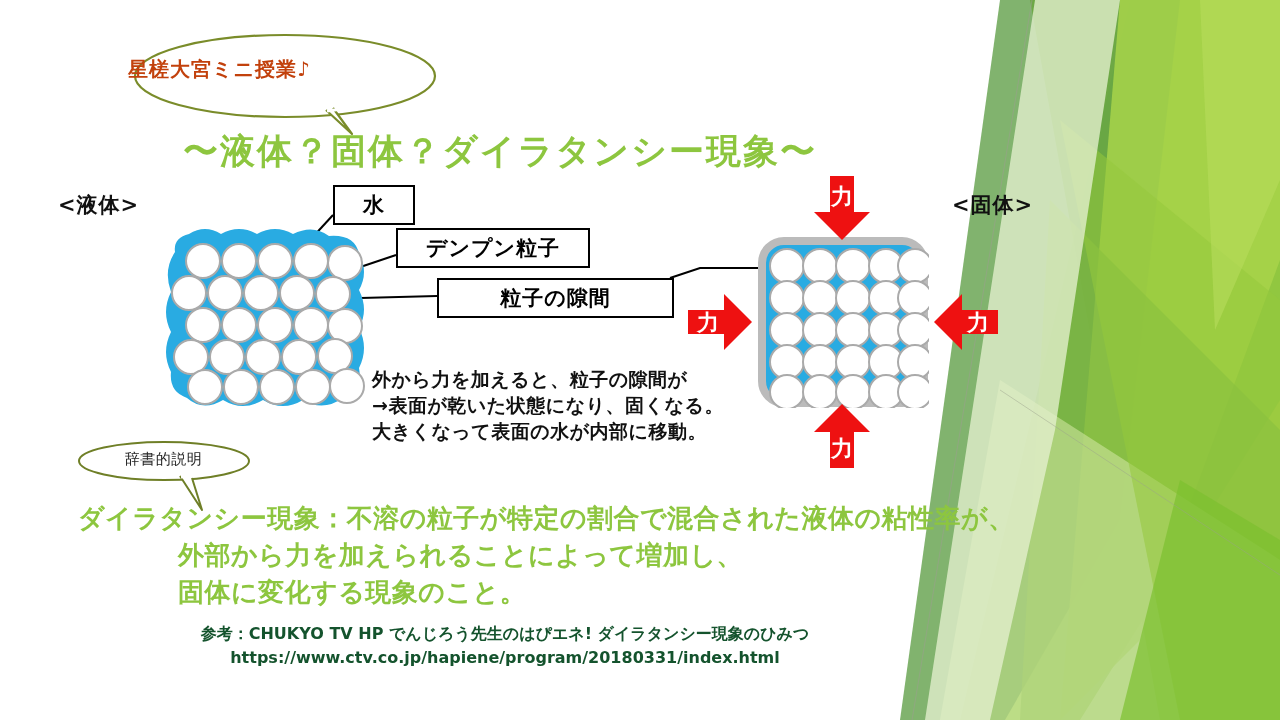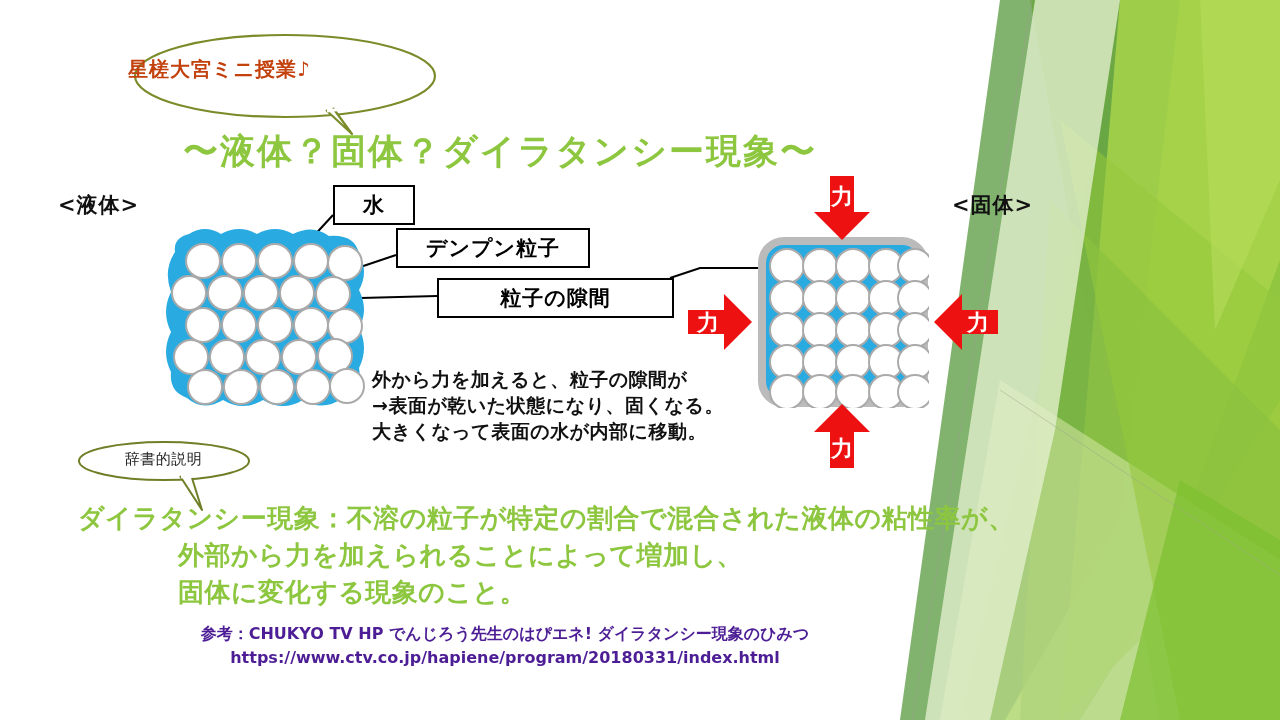--- a/index.html
+++ b/index.html
@@ -205,21 +205,21 @@
   
   .reference {
     position: absolute;
     left: 0;
     top: 622px;
     width: 1010px;
     text-align: center;
     font-family: "DejaVu Sans", sans-serif;
     font-size: 16px;
     font-weight: bold;
-    color: #4c1d95;
+    color: #14532d;
     line-height: 1.5;
     white-space: nowrap;
   }
 </style>
 </head>
 <body>
 
 <div id="slide">
 
   <svg class="bg-layer" viewBox="0 0 1280 720" preserveAspectRatio="none">

